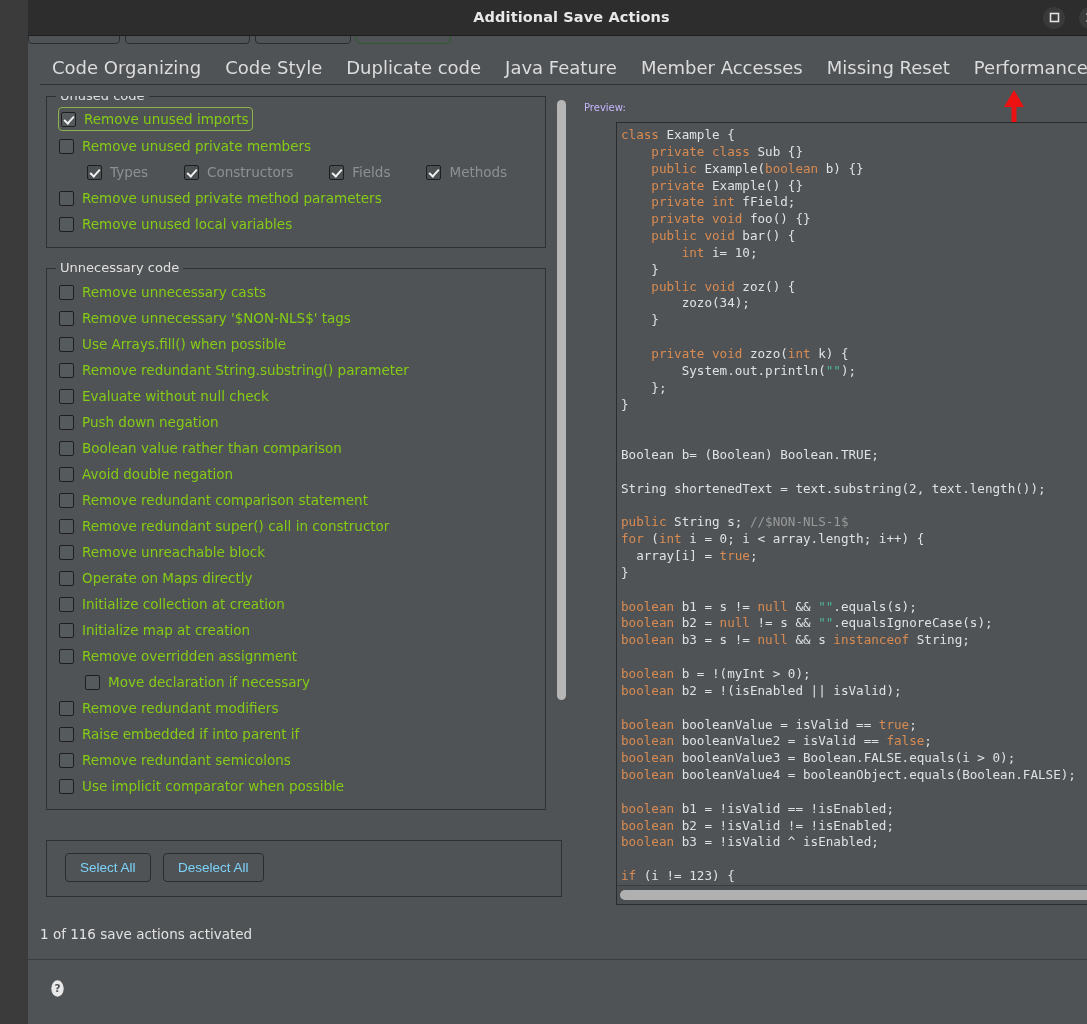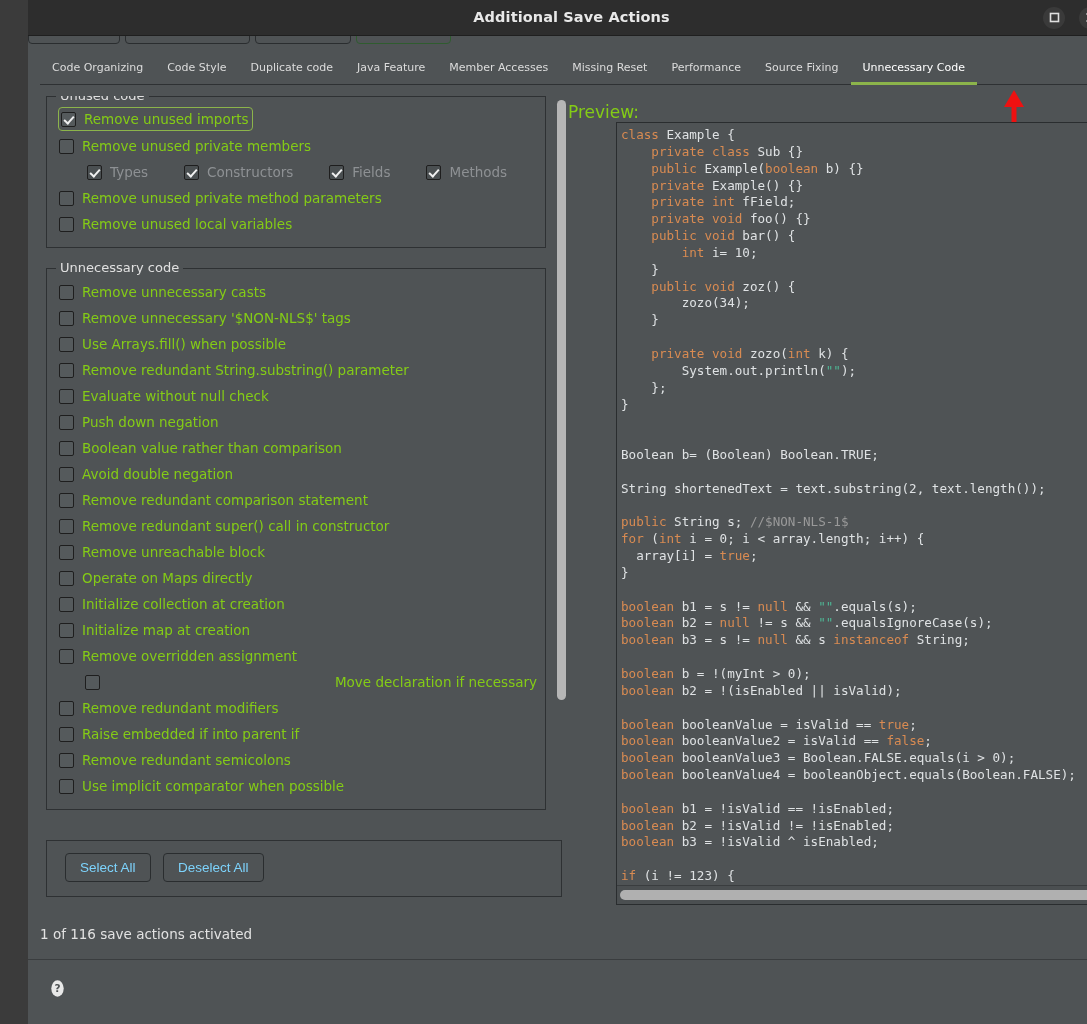--- a/index.html
+++ b/index.html
@@ -44,21 +44,21 @@
   
   .tabstrip {
     position: absolute; left: 12px; top: 52px; width: 1063px; height: 33px;
     border-bottom: 1px solid #2e3133;
     white-space: nowrap;
   }
   .tab {
     display: inline-block;
     height: 33px; line-height: 31px;
     padding: 0 12px;
-    color: #dcdcdc; font-size: 11px;
+    color: #dcdcdc; font-size: 18px;
     cursor: pointer;
     border-bottom: 3px solid transparent;
     vertical-align: top;
   }
   .tab.selected {
     border-bottom-color: #8cb44b;
     color: #ffffff;
   }
 
   
@@ -92,21 +92,21 @@
     color: #e0e0e0; font-size: 13px;
   }
   .gb-gap { height: 20px; }
 
   .cbrow {
     display: flex; align-items: center;
     height: 26px;
     padding-left: 4px;
     cursor: pointer;
   }
-  .cbrow.indent1 { padding-left: 30px; justify-content: space-between; }
+  .cbrow.indent1 { padding-left: 30px; }
   .cbrow .label {
     color: #84cc16; font-size: 13.5px;
     margin-left: 8px;
     white-space: nowrap;
   }
 
   .cbox {
     width: 15px; height: 15px; min-width: 15px;
     border: 1px solid #1e1e1e;
     border-radius: 2px;
@@ -176,22 +176,22 @@
   .btn-deselect-all { left: 116px; }
 
   
   .status-text {
     position: absolute; left: 12px; top: 926px;
     color: #e2e2e2; font-size: 13.5px;
   }
 
   
   .preview-label {
-    position: absolute; left: 540px; top: 102px;
-    color: #84cc16; font-size: 17px;
+    position: absolute; left: 556px; top: 102px;
+    color: #c4b5fd; font-size: 10px;
   }
   .preview-frame {
     position: absolute; left: 588px; top: 122px;
     width: 514px; height: 783px;
     border: 1px solid #2a2d2f;
     background: #ec4899;
     overflow: hidden;
   }
   .code-area {
     position: absolute; left: 0; top: 0;

